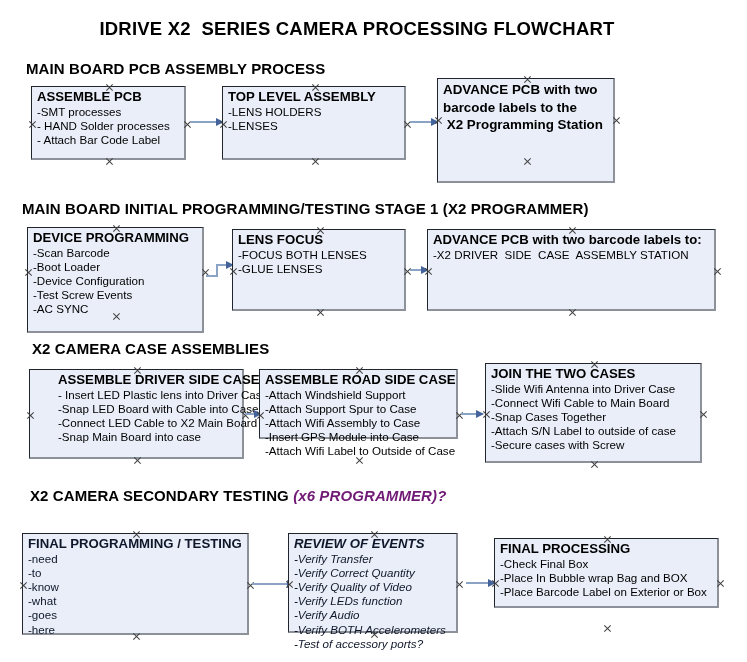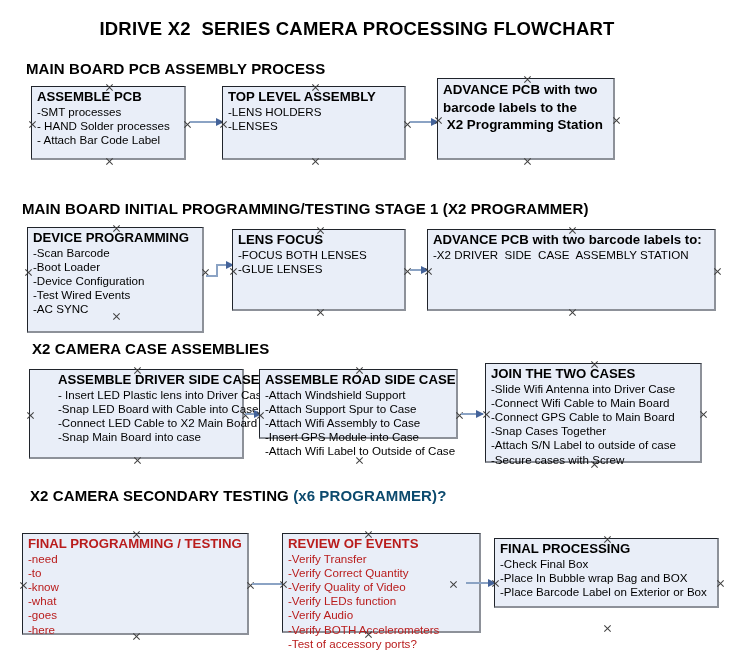--- a/index.html
+++ b/index.html
@@ -35,21 +35,22 @@
     white-space: pre;
   }
   .section-title {
     position: absolute;
     font-size: 15px;
     font-weight: bold;
     white-space: pre;
     letter-spacing: 0.1px;
   }
   .section-title .accent {
-    color: #0c4a6e;
+    color: #701a75;
+    font-style: italic;
   }
 
   
   .node {
     position: absolute;
     box-sizing: border-box;
     background: #e9eef8;
     border: 1px solid #20242b;
     border-right-color: #8d9199;
     border-bottom-color: #8d9199;
@@ -66,21 +67,21 @@
     display: block;
   }
   .node .node-line {
     font-size: 11.6px;
     line-height: 14.2px;
     white-space: pre;
     display: block;
   }
   .node.red .node-title,
   .node.red .node-line {
-    color: #b91c1c;
+    color: #0f172a;
   }
   
   .node.bigtitle .node-title {
     font-size: 13.4px;
     line-height: 17.5px;
   }
 
   
   .handle {
     position: absolute;
@@ -153,38 +154,38 @@
     <div class="handle" style="left:92px; top:0px;"></div>
     <div class="handle" style="left:0px; top:37px;"></div>
     <div class="handle" style="left:184px; top:37px;"></div>
     <div class="handle" style="left:92px; top:74px;"></div>
   </div>
 
   <div class="conn" style="left:410px; top:121px; width:28px;">
       <span class="arrow"></span>
     </div>
 
-  <div class="node bigtitle" style="left:437px; top:78px; width:178px; height:82px;">
+  <div class="node bigtitle" style="left:437px; top:78px; width:178px; height:105px;">
     <span class="node-title">ADVANCE PCB with two
 barcode labels to the
  X2 Programming Station</span>
     <div class="handle" style="left:89px; top:0px;"></div>
     <div class="handle" style="left:0px; top:41px;"></div>
     <div class="handle" style="left:178px; top:41px;"></div>
     <div class="handle" style="left:89px; top:82px;"></div>
   </div>
 
   <div class="section-title" style="left:22px; top:200px;"><span>MAIN BOARD INITIAL PROGRAMMING/TESTING STAGE 1 (X2 PROGRAMMER)</span><span class="accent"></span></div>
 
   <div class="node" style="left:27px; top:227px; width:177px; height:106px;">
     <span class="node-title">DEVICE PROGRAMMING</span>
     <span class="node-line">-Scan Barcode</span>
     <span class="node-line">-Boot Loader</span>
     <span class="node-line">-Device Configuration</span>
-    <span class="node-line">-Test Wired Events</span>
+    <span class="node-line">-Test Screw Events</span>
     <span class="node-line">-AC SYNC</span>
     <div class="handle" style="left:88px; top:0px;"></div>
     <div class="handle" style="left:0px; top:44px;"></div>
     <div class="handle" style="left:177px; top:44px;"></div>
     <div class="handle" style="left:88px; top:88px;"></div>
   </div>
 
   <div class="conn elbow" style="left:206px; top:264px; width:27px; height:13px;">
     <span class="seg" style="left:0; top:11px; width:12px; height:2px;"></span>
     <span class="seg" style="left:10px; top:0px; width:2px; height:13px;"></span>
@@ -247,21 +248,20 @@
   </div>
 
   <div class="conn" style="left:461px; top:413px; width:22px;">
       <span class="arrow"></span>
     </div>
 
   <div class="node" style="left:485px; top:363px; width:217px; height:100px;">
     <span class="node-title">JOIN THE TWO CASES</span>
     <span class="node-line">-Slide Wifi Antenna into Driver Case</span>
     <span class="node-line">-Connect Wifi Cable to Main Board</span>
-    <span class="node-line">-Connect GPS Cable to Main Board</span>
     <span class="node-line">-Snap Cases Together</span>
     <span class="node-line">-Attach S/N Label to outside of case</span>
     <span class="node-line">-Secure cases with Screw</span>
     <div class="handle" style="left:108px; top:0px;"></div>
     <div class="handle" style="left:0px; top:50px;"></div>
     <div class="handle" style="left:217px; top:50px;"></div>
     <div class="handle" style="left:108px; top:100px;"></div>
   </div>
 
   <div class="section-title" style="left:30px; top:487px;"><span>X2 CAMERA SECONDARY TESTING </span><span class="accent">(x6 PROGRAMMER)?</span></div>
@@ -277,21 +277,21 @@
     <div class="handle" style="left:113px; top:0px;"></div>
     <div class="handle" style="left:0px; top:51px;"></div>
     <div class="handle" style="left:227px; top:51px;"></div>
     <div class="handle" style="left:113px; top:102px;"></div>
   </div>
 
   <div class="conn" style="left:252px; top:583px; width:42px;">
       <span class="arrow"></span>
     </div>
 
-  <div class="node red" style="left:282px; top:533px; width:199px; height:100px;">
+  <div class="node red" style="left:288px; top:533px; width:170px; height:100px;font-style:italic;">
     <span class="node-title">REVIEW OF EVENTS</span>
     <span class="node-line">-Verify Transfer</span>
     <span class="node-line">-Verify Correct Quantity</span>
     <span class="node-line">-Verify Quality of Video</span>
     <span class="node-line">-Verify LEDs function</span>
     <span class="node-line">-Verify Audio</span>
     <span class="node-line">-Verify BOTH Accelerometers</span>
     <span class="node-line">-Test of accessory ports?</span>
     <div class="handle" style="left:85px; top:0px;"></div>
     <div class="handle" style="left:0px; top:50px;"></div>

